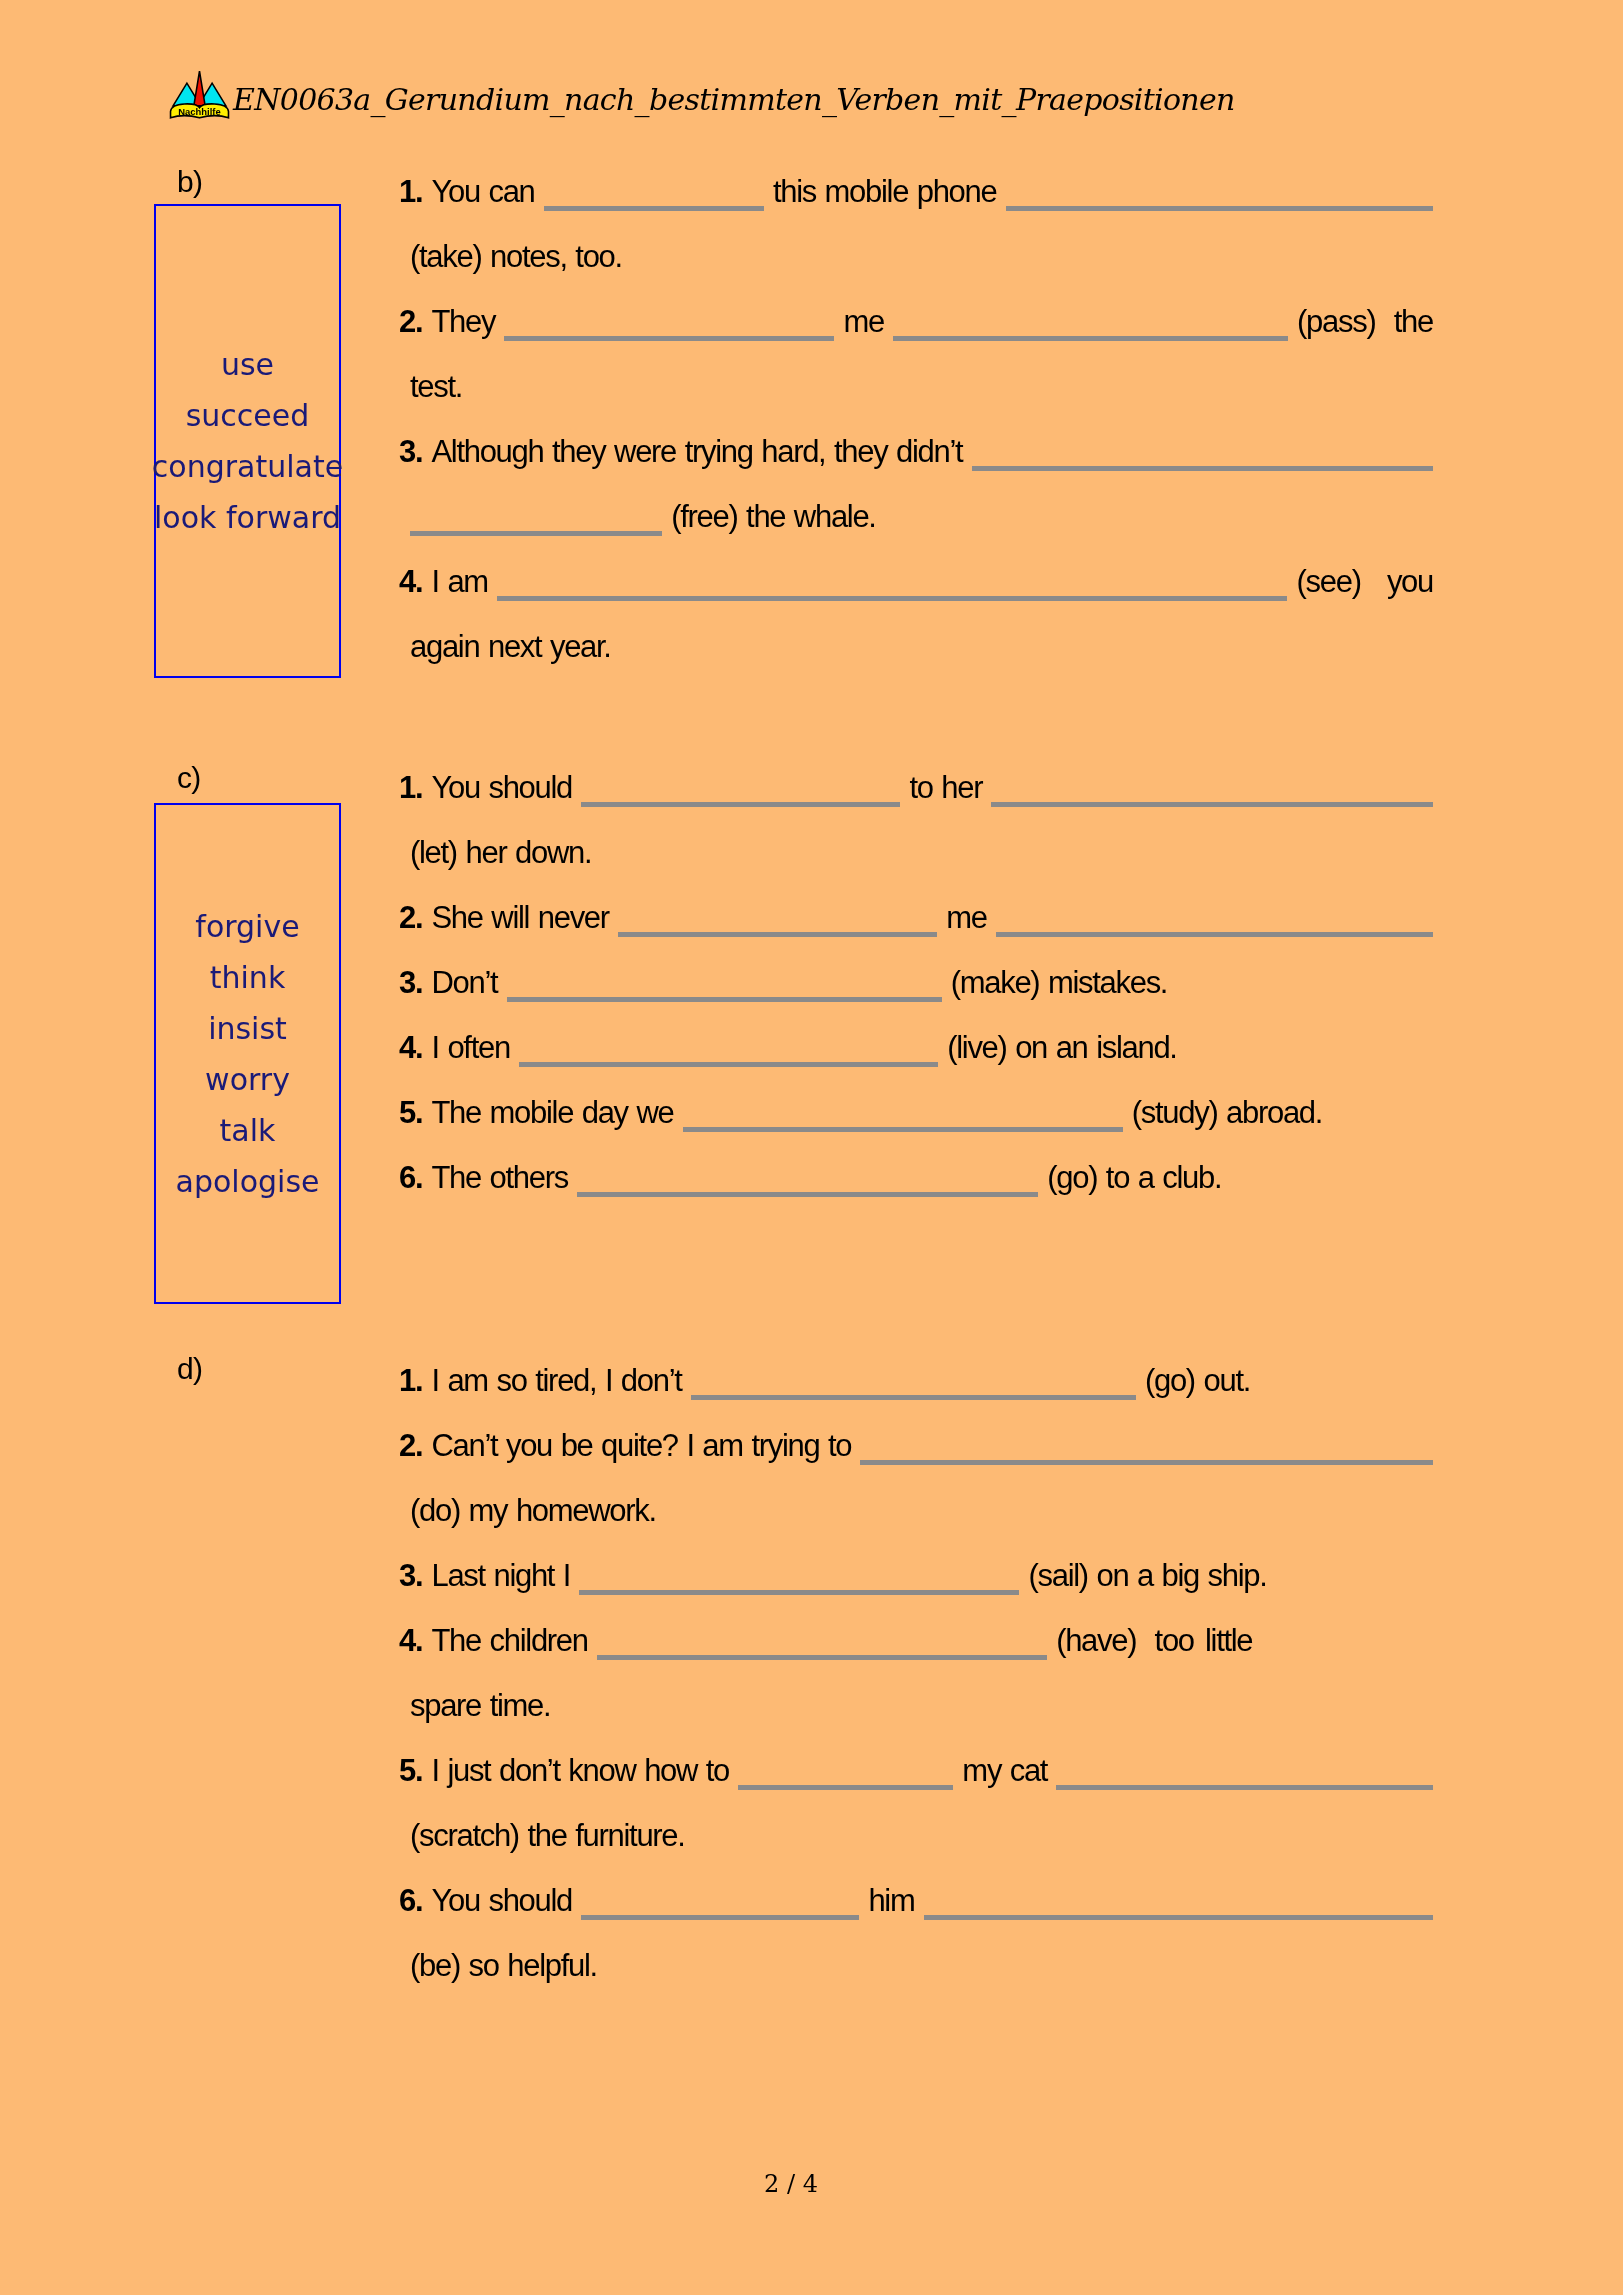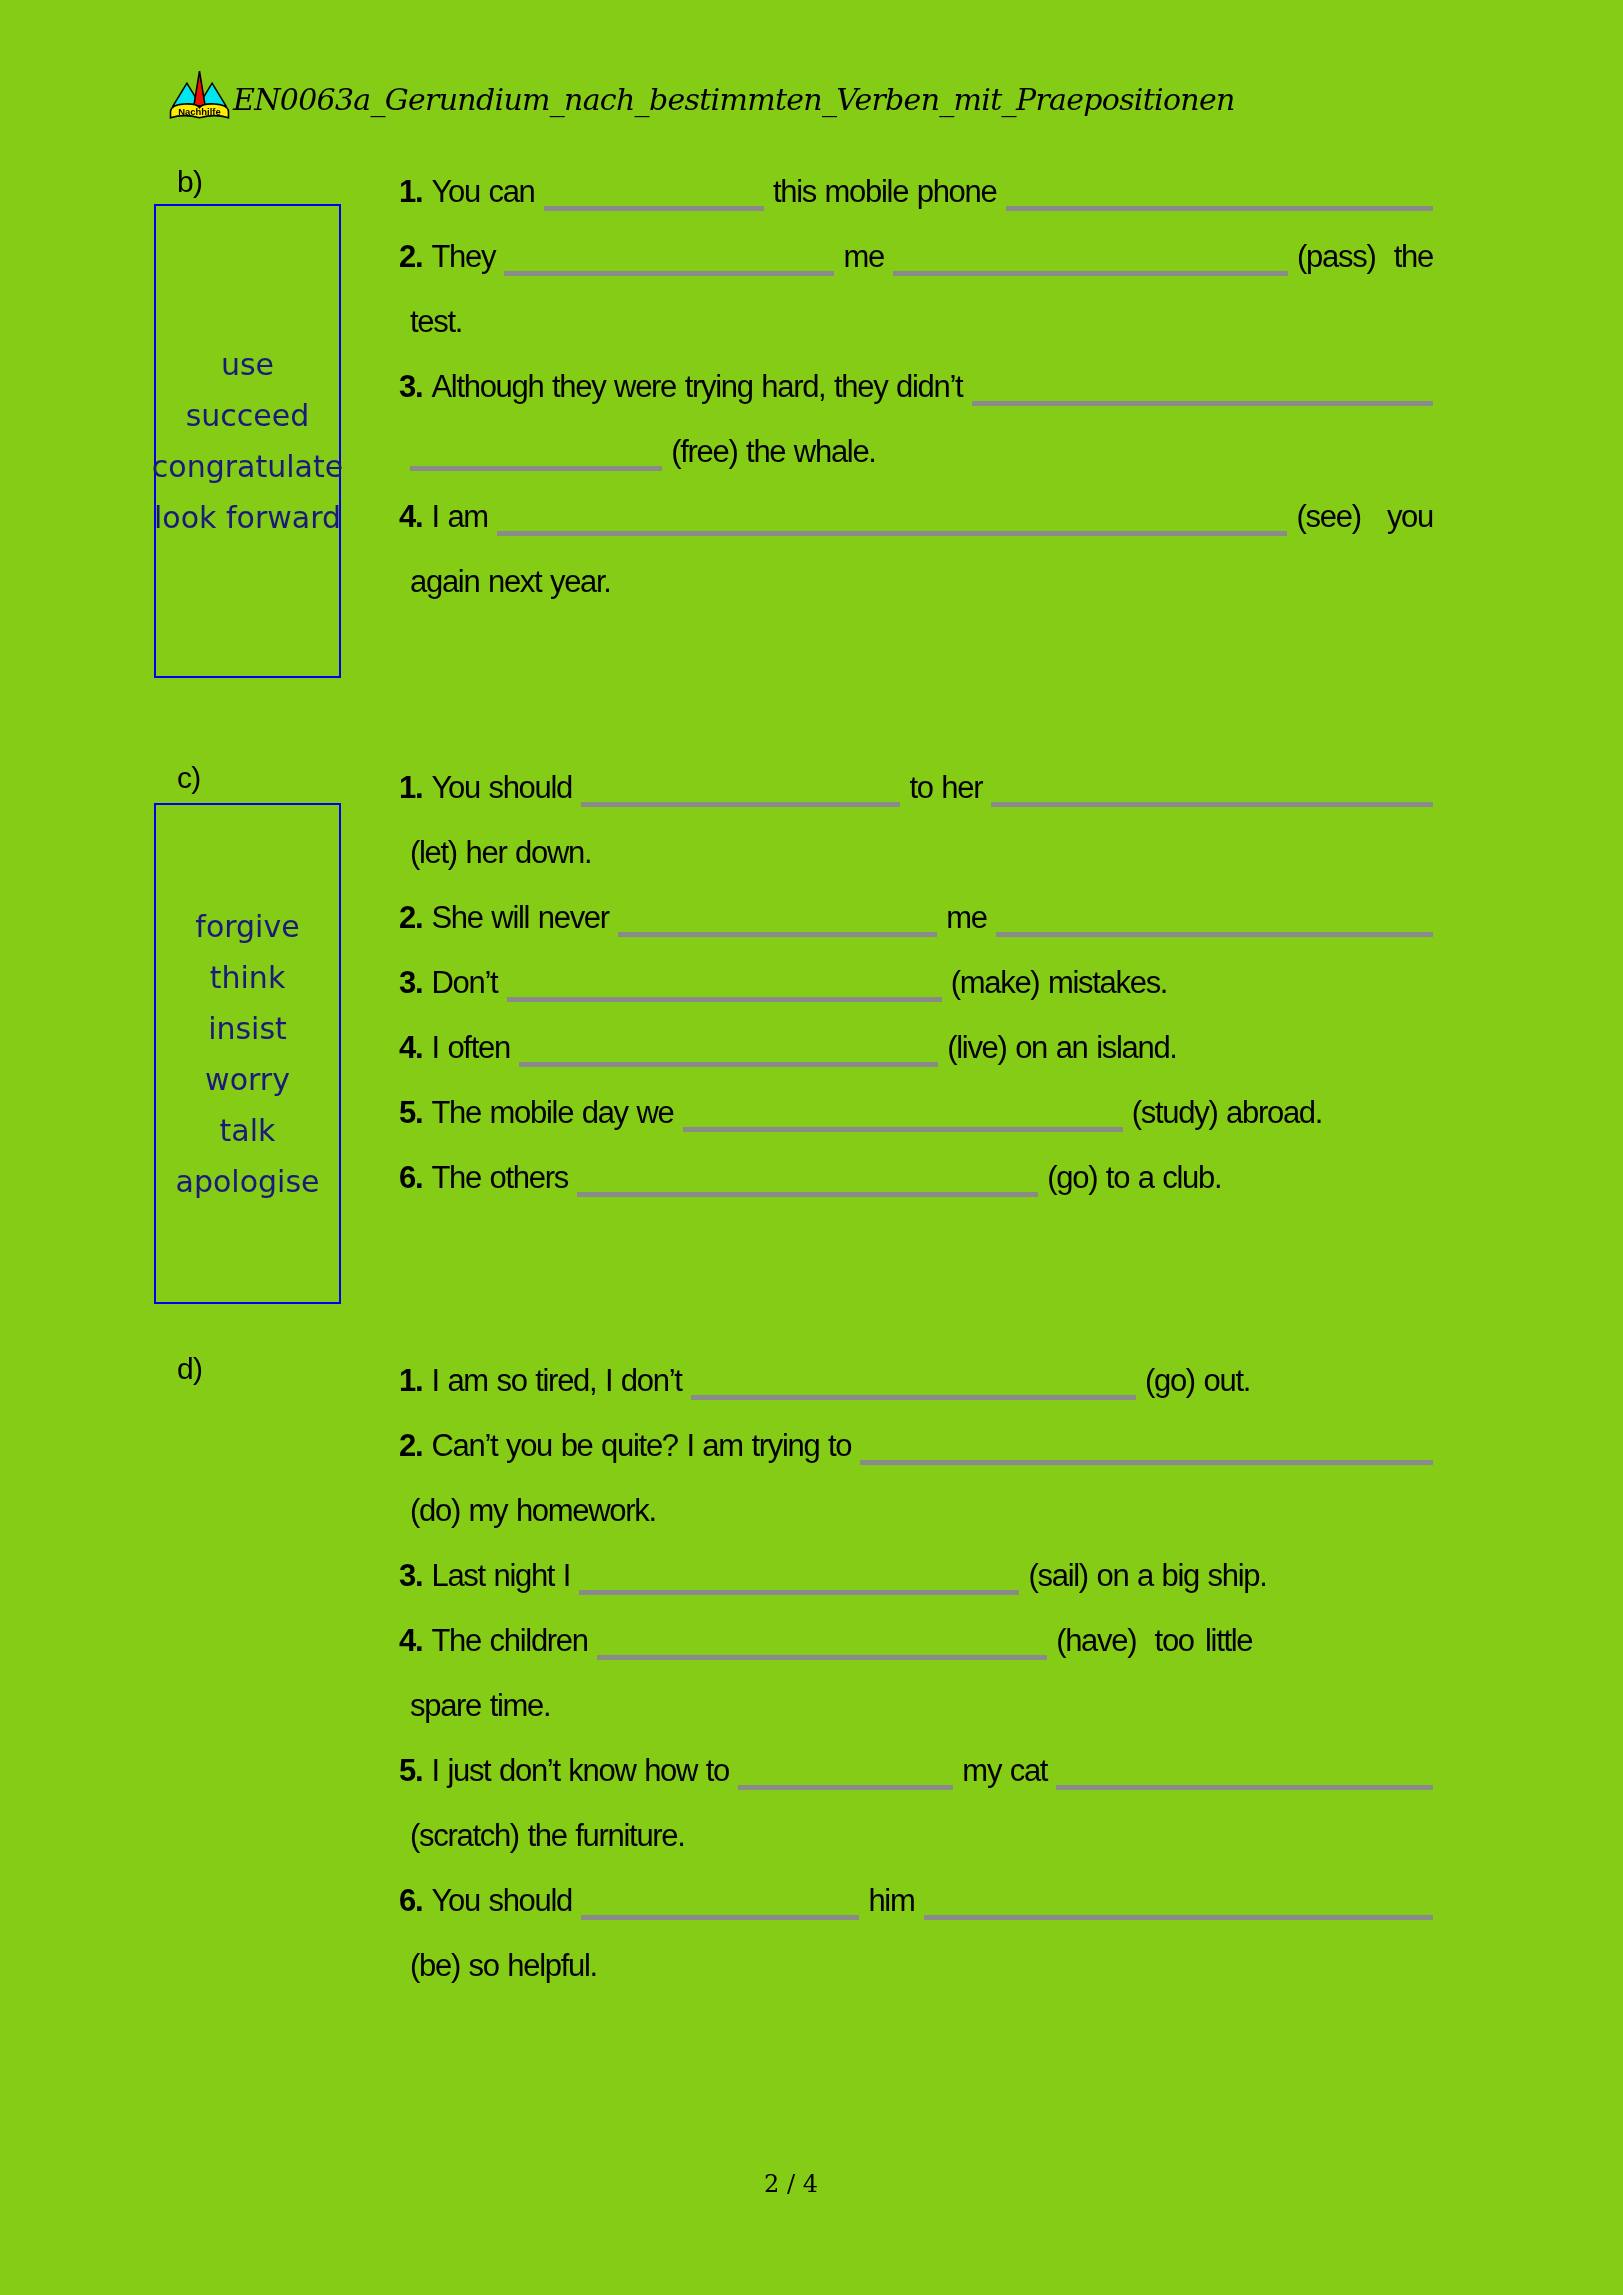--- a/index.html
+++ b/index.html
@@ -1,21 +1,21 @@
 <!DOCTYPE html>
 <html style="--box-border: #0000EE; --word-color: #1A1A78; --blank-color: #8A8A8A;font-size:10.5px"><head>
 <meta charset="utf-8">
 <style>
   :root{
     --box-border:#0000EE;
     --word-color:#1A1A78;
     --blank-color:#8A8A8A;
   }
   html,body{margin:0;padding:0;background:#fff;}
-  #page{position:relative;width:1623px;height:2295px;background:#84cc16;overflow:hidden;
+  #page{position:relative;width:1623px;height:2295px;background:#fdba74;overflow:hidden;
         font-family:"Liberation Sans",sans-serif;color:#000;}
 
   
   .logo{position:absolute;left:168px;top:69px;width:63px;height:51px;}
   .doc-title{position:absolute;left:233px;top:82px;font-family:"DejaVu Serif",serif;
              font-style:italic;font-size:30px;letter-spacing:-0.7px;white-space:nowrap;}
 
   
   .sec-label{position:absolute;left:177px;font-size:30px;letter-spacing:-0.7px;line-height:1;}
 
@@ -68,20 +68,23 @@
   </div>
 
   <div class="lines" style="top:150px">
     <div class="line">
       <span class="num">1.</span>
       <span class="txt">You can</span>
       <span class="blank" style="width:220px"></span>
       <span class="txt">this mobile phone</span>
       <span class="blank fill"></span>
     </div>
+    <div class="line cont">
+      <span class="txt">(take) notes, too.</span>
+    </div>
     <div class="line">
       <span class="num">2.</span>
       <span class="txt">They</span>
       <span class="blank" style="width:330px"></span>
       <span class="txt">me</span>
       <span class="blank fill"></span>
       <span class="txt">(pass)</span>
       <span class="txt ml14">the</span>
     </div>
     <div class="line cont">

